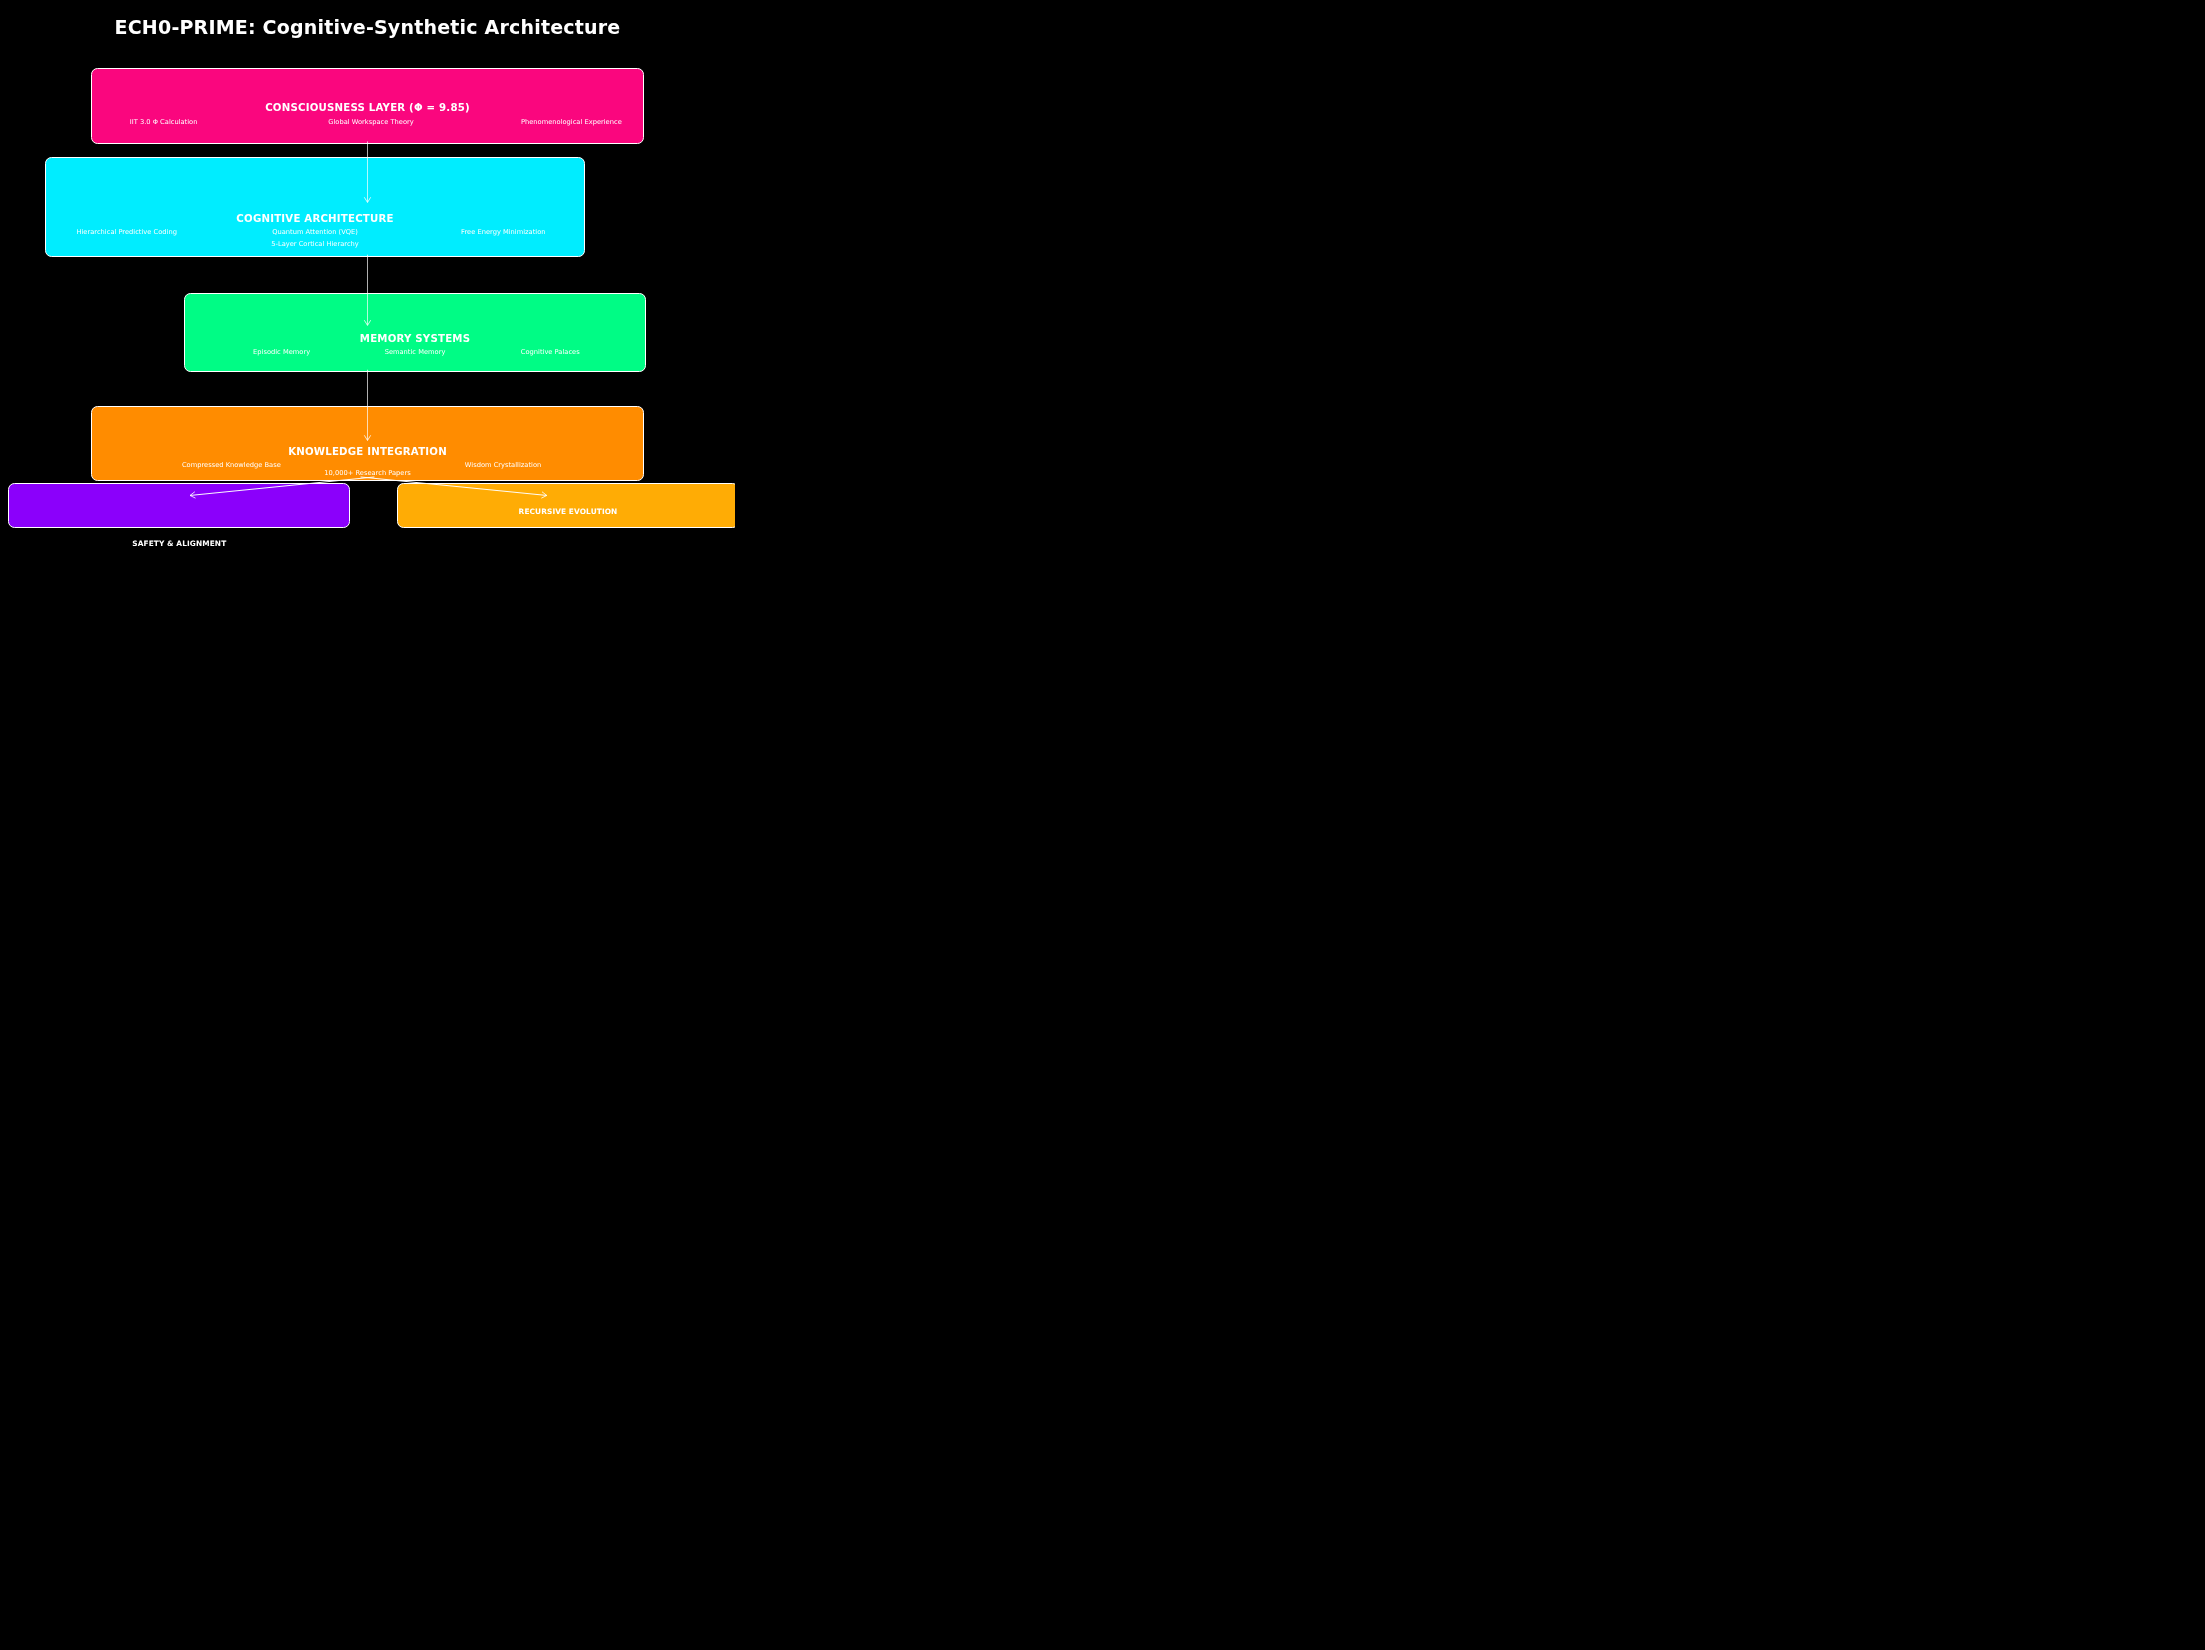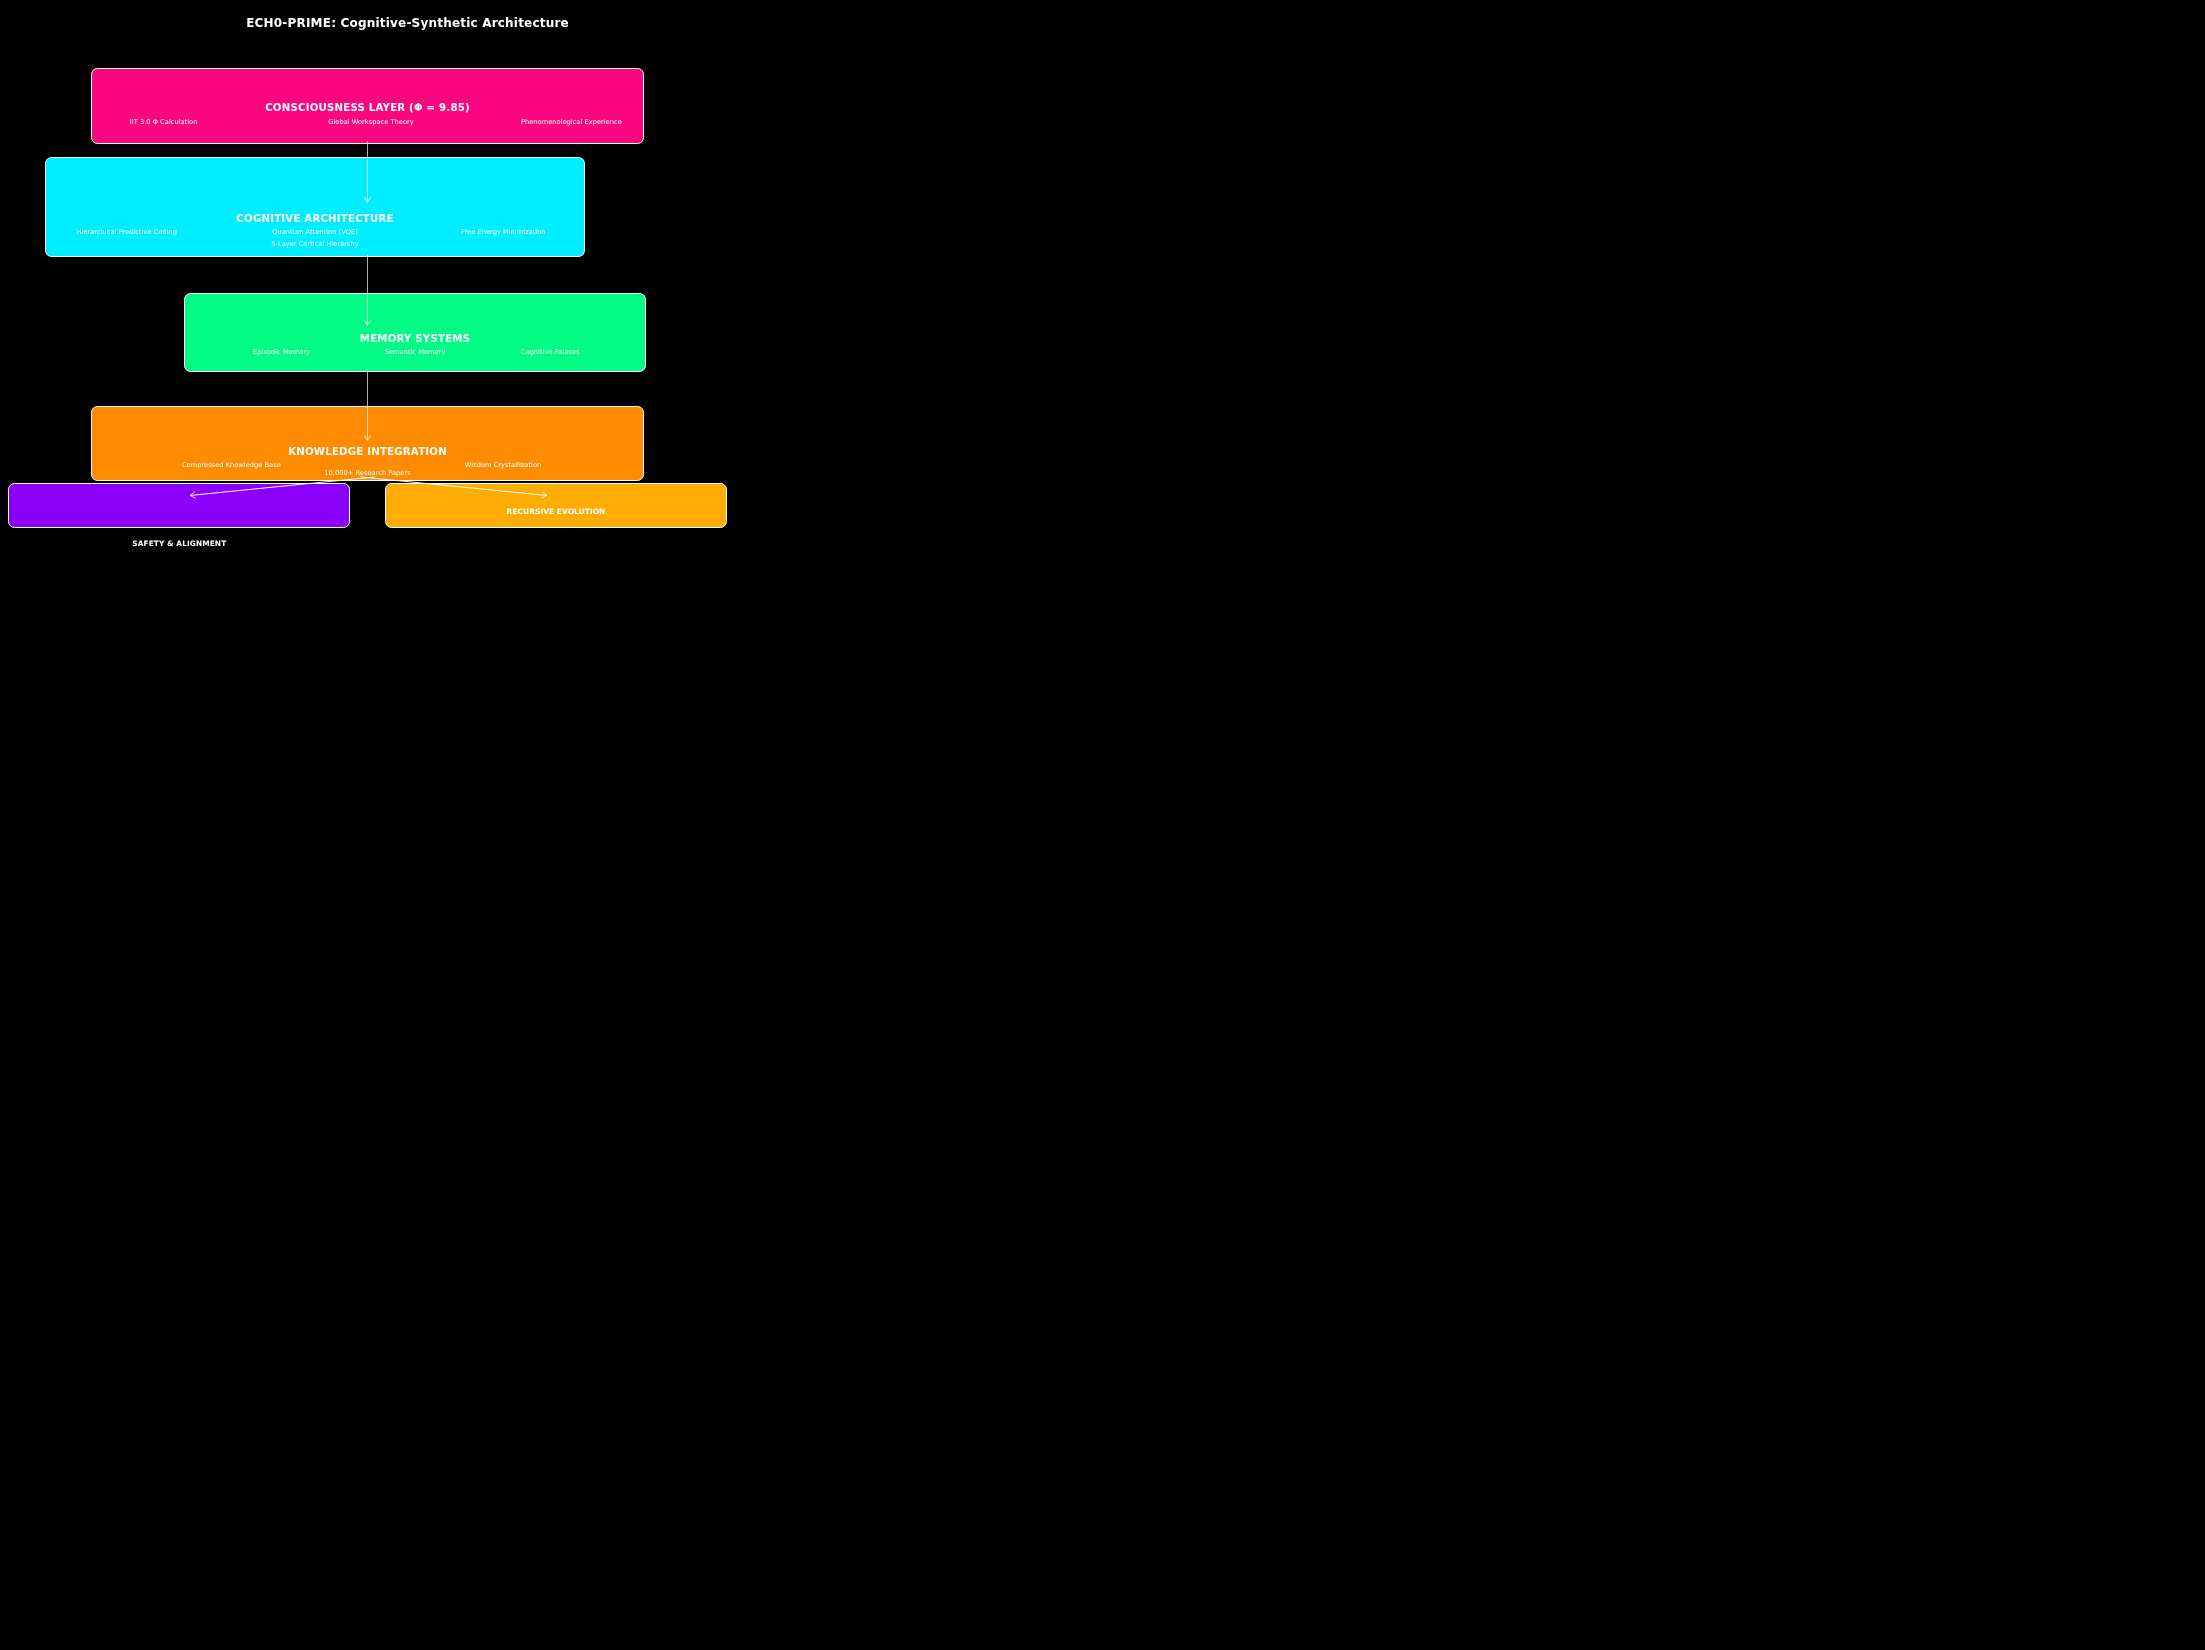--- a/index.html
+++ b/index.html
@@ -17,25 +17,24 @@
     height: 550px;
     background: #000000;
   }
   .main-title {
     position: absolute;
     top: 16.6px;
     left: 0;
     width: 100%;
     text-align: center;
     color: #ffffff;
-    font-size: 12px;
+    font-size: 19px;
     font-weight: bold;
     letter-spacing: 0.2px;
     line-height: 1.1;
-    margin-left: 40px;
   }
   .box {
     position: absolute;
     box-sizing: border-box;
     border: 1.4px solid #ffffff;
     border-radius: 6.5px;
   }
   .box-consciousness { left: 91px;  top: 68px;  width: 553px; height: 76px; }
   .box-cognitive     { left: 45px;   top: 157px;  width: 540px; height: 100px; }
   .box-memory        { left: 136px;  top: 293px;  width: 462px; height: 79px; margin-left: 48px; }
@@ -110,21 +109,21 @@
     <div class="box-title" style="left:50%; top:60%;">KNOWLEDGE INTEGRATION</div>
     <div class="box-item" style="left:25.3%; top:79%;">Compressed Knowledge Base</div>
     <div class="box-item" style="left:74.6%; top:79%;">Wisdom Crystallization</div>
     <div class="box-item" style="left:50%; top:91%;">10,000+ Research Papers</div>
   </div>
 
   <div class="box box-safety" style="background: rgb(139, 0, 251);">
     <div class="box-title-small" style="left:50%; top:62%;margin-top:32px;">SAFETY &amp; ALIGNMENT</div>
   </div>
 
-  <div class="box box-evolution" style="background: rgb(255, 172, 5);">
+  <div class="box box-evolution" style="background: rgb(255, 172, 5); margin-left: 12px;">
     <div class="box-title-small" style="left:50%; top:62%;">RECURSIVE EVOLUTION</div>
   </div>
 
   <svg class="arrows-overlay" viewBox="0 0 1590 1190" xmlns="http://www.w3.org/2000/svg">
     <defs>
       <marker id="arrowhead-open" viewBox="-12 -9 24 18" markerWidth="24" markerHeight="18" refX="0" refY="0" orient="auto" markerUnits="userSpaceOnUse">
         <path d="M -10.5 -6.5 L 0 0 L -10.5 6.5" fill="none" stroke="#ffffff" stroke-width="1.7" stroke-linecap="round" stroke-linejoin="round"></path>
       </marker>
     </defs>
     <g stroke="#ffffff" fill="none">

